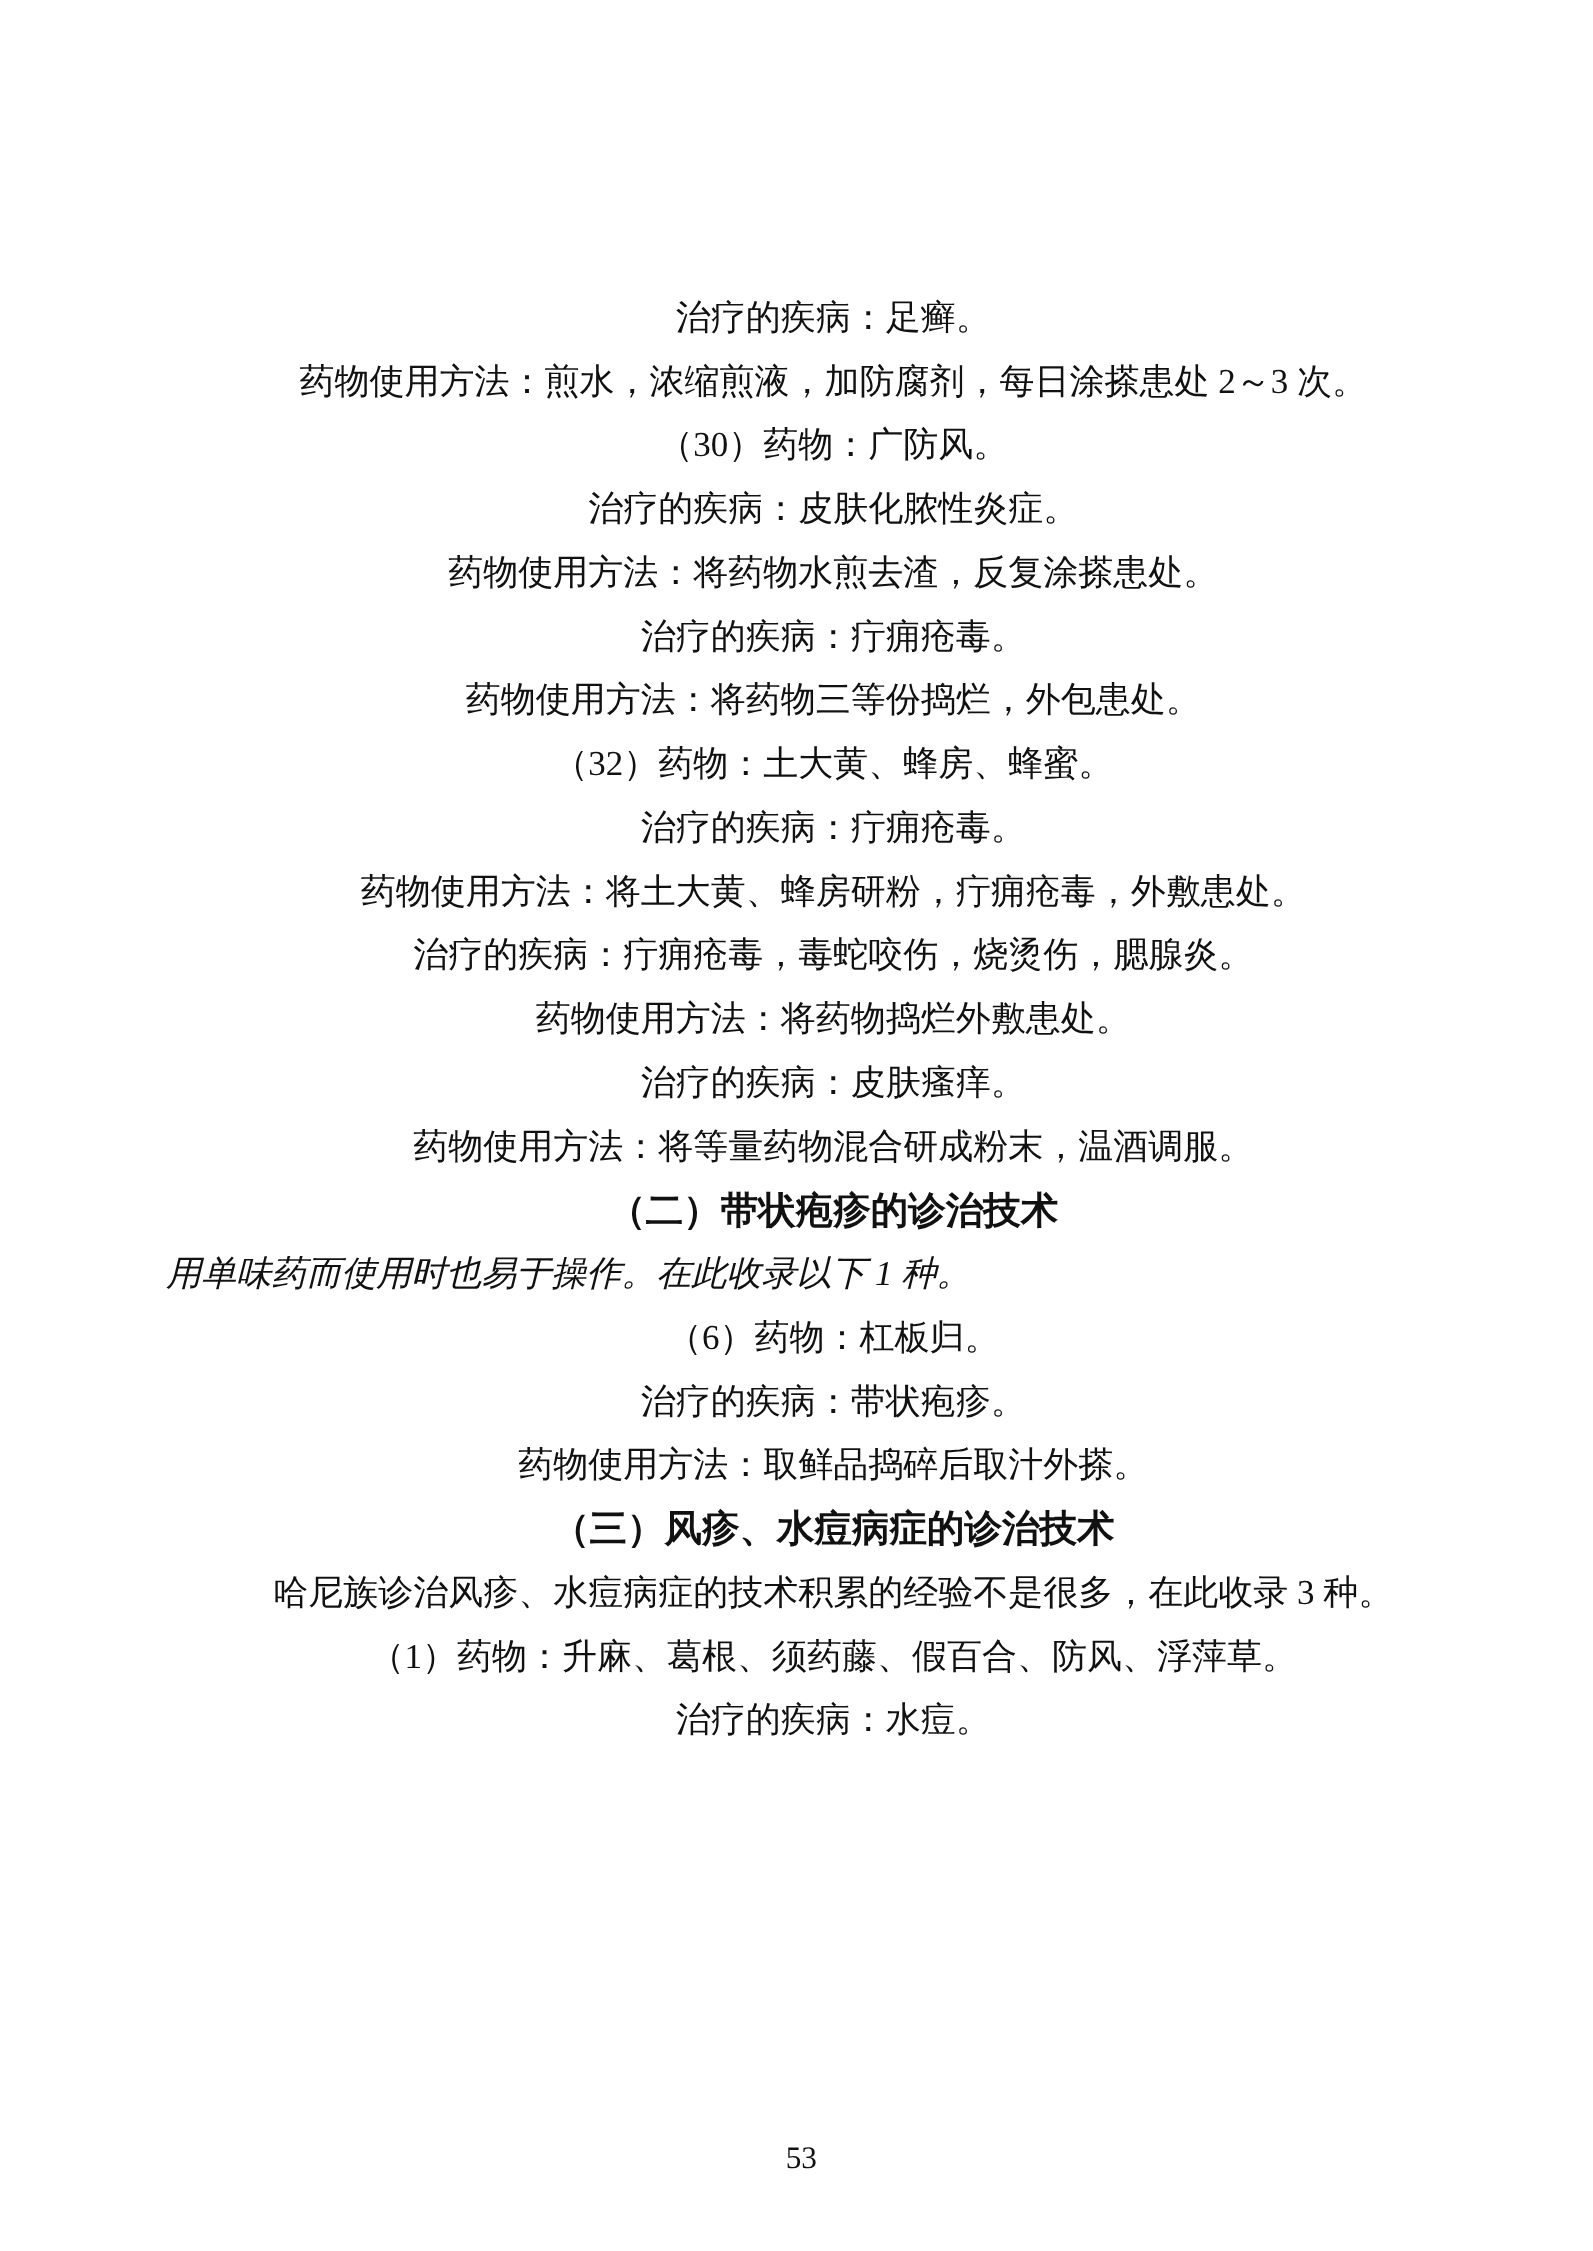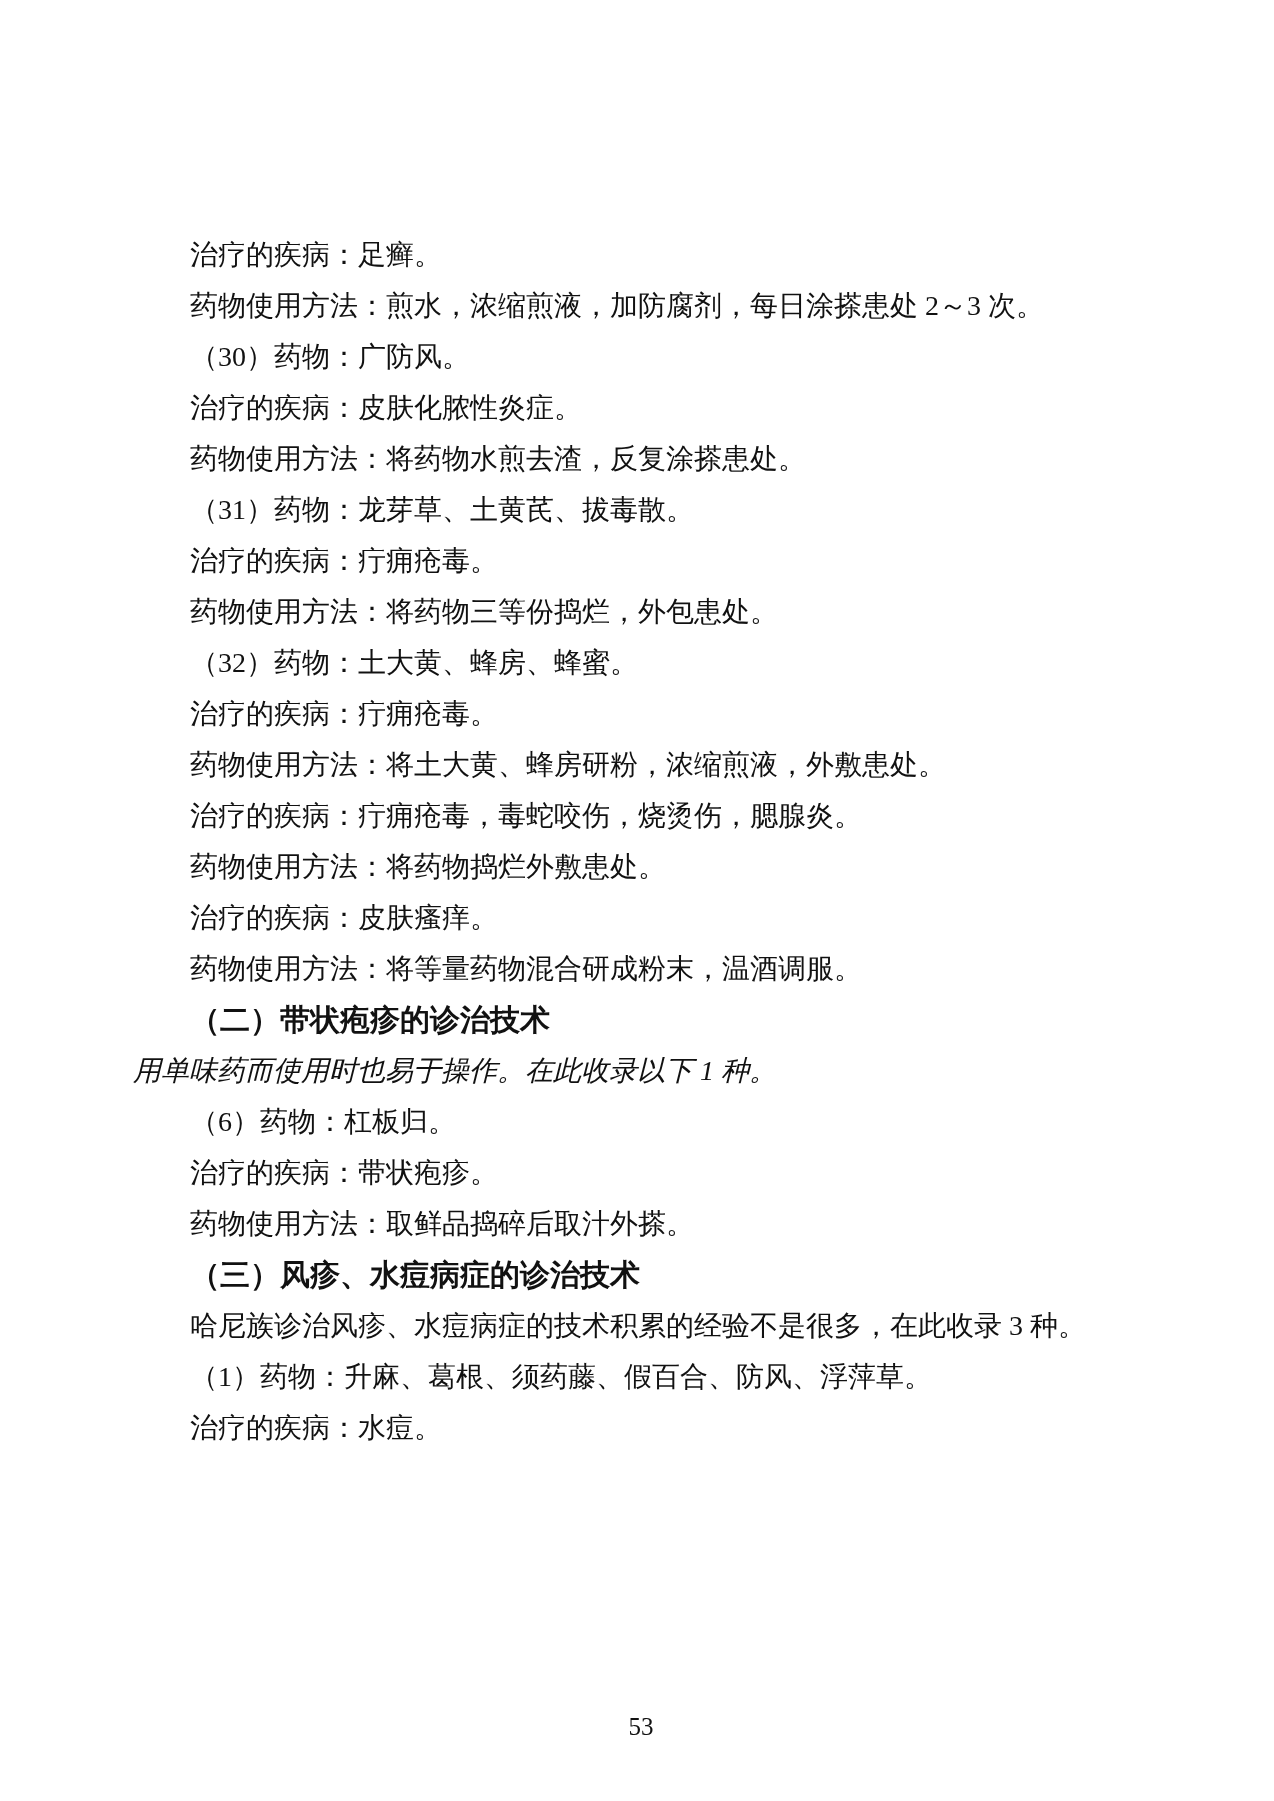--- a/index.html
+++ b/index.html
@@ -29,20 +29,21 @@
     width: 1010px;
   }
   .line {
     margin: 0;
     font-size: 28px;
     line-height: 51px;
     white-space: nowrap;
   }
   .indent {
     text-indent: 57px;
+    text-align: center;
   }
   .flush {
     text-indent: 0;
     font-style: italic;
   }
   .heading {
     font-weight: bold;
     font-family: "Liberation Sans", "DejaVu Sans", sans-serif;
     font-size: 30px;
   }
@@ -60,26 +61,25 @@
 </head>
 <body>
 
 <div class="page">
   <div class="content">
     <p class="line indent">治疗的疾病：足癣。</p>
     <p class="line indent">药物使用方法：煎水，浓缩煎液，加防腐剂，每日涂搽患处 2～3 次。</p>
     <p class="line indent">（30）药物：广防风。</p>
     <p class="line indent">治疗的疾病：皮肤化脓性炎症。</p>
     <p class="line indent">药物使用方法：将药物水煎去渣，反复涂搽患处。</p>
-    <p class="line indent">（31）药物：龙芽草、土黄芪、拔毒散。</p>
     <p class="line indent">治疗的疾病：疔痈疮毒。</p>
     <p class="line indent">药物使用方法：将药物三等份捣烂，外包患处。</p>
     <p class="line indent">（32）药物：土大黄、蜂房、蜂蜜。</p>
     <p class="line indent">治疗的疾病：疔痈疮毒。</p>
-    <p class="line indent">药物使用方法：将土大黄、蜂房研粉，浓缩煎液，外敷患处。</p>
+    <p class="line indent">药物使用方法：将土大黄、蜂房研粉，疔痈疮毒，外敷患处。</p>
     <p class="line indent">治疗的疾病：疔痈疮毒，毒蛇咬伤，烧烫伤，腮腺炎。</p>
     <p class="line indent">药物使用方法：将药物捣烂外敷患处。</p>
     <p class="line indent">治疗的疾病：皮肤瘙痒。</p>
     <p class="line indent">药物使用方法：将等量药物混合研成粉末，温酒调服。</p>
     <p class="line indent heading">（二）带状疱疹的诊治技术</p>
     <p class="line flush">用单味药而使用时也易于操作。在此收录以下 1 种。</p>
     <p class="line indent">（6）药物：杠板归。</p>
     <p class="line indent">治疗的疾病：带状疱疹。</p>
     <p class="line indent">药物使用方法：取鲜品捣碎后取汁外搽。</p>
     <p class="line indent heading">（三）风疹、水痘病症的诊治技术</p>

